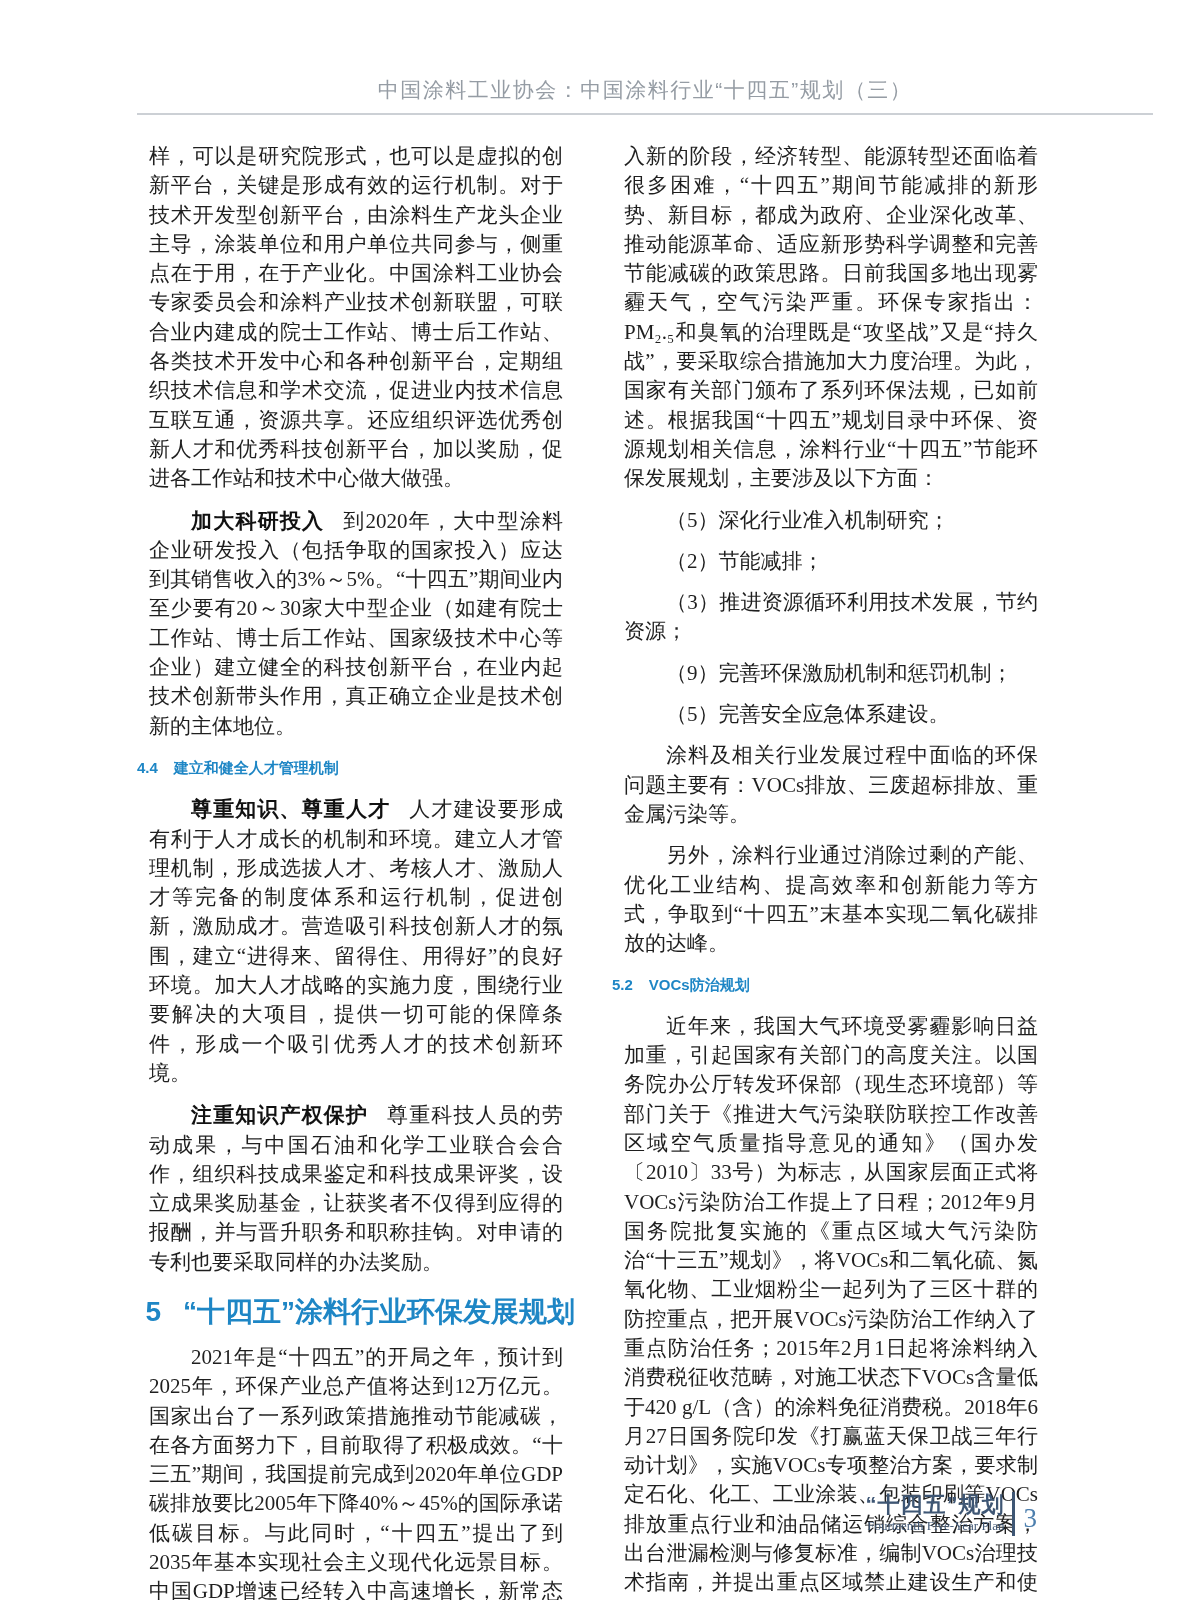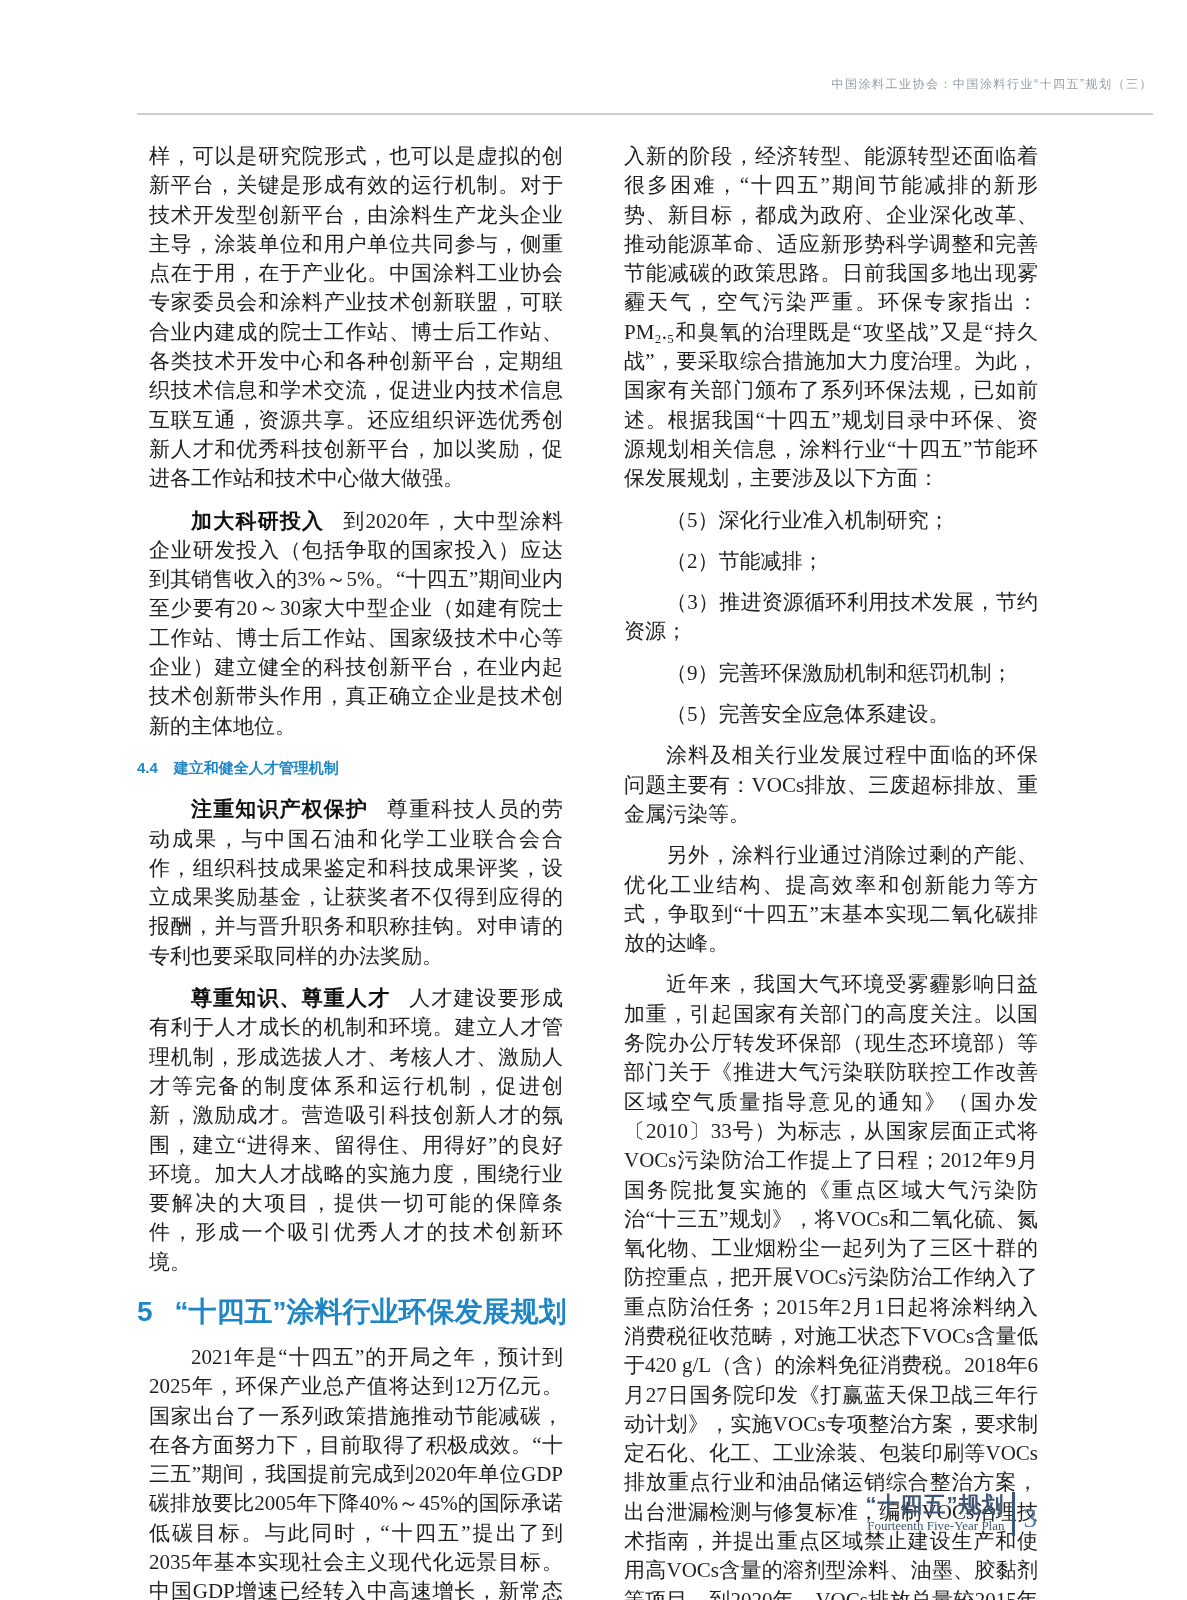--- a/index.html
+++ b/index.html
@@ -7,23 +7,23 @@
     width:1187px; height:1600px;
     background:#ffffff;
     position:relative;
     font-family:"Liberation Serif", serif;
     color:#1f1f1f;
     overflow:hidden;
   }
   
   .page-header {
     position:absolute; left:137px; width:1016px; top:76px;
-    text-align:right;
+    text-align:center;
     font-family:"Liberation Sans", sans-serif;
-    font-size:12px; letter-spacing:1.5px;
+    font-size:21px; letter-spacing:1.5px;
     color:#959ca4;
   }
   .header-rule {
     position:absolute; left:137px; width:1016px; top:113px;
     height:2px; background:#ccd0d5;
   }
   
   .columns {
     position:absolute; left:137px; top:130px; width:913px;
     display:flex; gap:37px;
@@ -46,21 +46,21 @@
     font-size:15px; line-height:29.3px;
     margin:2px 0 2px 0;
     text-align:left;
   }
   .sub-heading .h-num { margin-right:16px; }
   .chapter-heading {
     font-family:"Liberation Sans", sans-serif;
     font-weight:bold; color:#1e86c5;
     font-size:28px; line-height:38px;
     margin:16px 0 8px 0;
-    text-align:left;
+    text-align:right;
   }
   .chapter-heading .h-num { margin-right:22px; }
   .list-line { text-indent:2em; }
   
   .page-footer {
     position:absolute; top:1492px; right:150px;
     display:flex; align-items:center;
   }
   .footer-text { text-align:right; }
   .footer-cn {
@@ -90,35 +90,36 @@
   <span>中国涂料工业协会：中国涂料行业“十四五”规划（三）</span>
 </div>
 <div class="header-rule"></div>
 
 <div class="columns">
 
   <div class="col">
     <p>样，可以是研究院形式，也可以是虚拟的创新平台，关键是形成有效的运行机制。对于技术开发型创新平台，由涂料生产龙头企业主导，涂装单位和用户单位共同参与，侧重点在于用，在于产业化。中国涂料工业协会专家委员会和涂料产业技术创新联盟，可联合业内建成的院士工作站、博士后工作站、各类技术开发中心和各种创新平台，定期组织技术信息和学术交流，促进业内技术信息互联互通，资源共享。还应组织评选优秀创新人才和优秀科技创新平台，加以奖励，促进各工作站和技术中心做大做强。</p>
     <p class="indent"><b class="runin">加大科研投入</b><span>到2020年，大中型涂料企业研发投入（包括争取的国家投入）应达到其销售收入的3%～5%。“十四五”期间业内至少要有20～30家大中型企业（如建有院士工作站、博士后工作站、国家级技术中心等企业）建立健全的科技创新平台，在业内起技术创新带头作用，真正确立企业是技术创新的主体地位。</span></p>
     <div class="sub-heading"><span class="h-num">4.4</span><span>建立和健全人才管理机制</span></div>
+    <p class="indent"><b class="runin">尊重知识、尊重人才</b><span>人才建设要形成有利于人才成长的机制和环境。建立人才管理机制，形成选拔人才、考核人才、激励人才等完备的制度体系和运行机制，促进创新，激励成才。营造吸引科技创新人才的氛围，建立“进得来、留得住、用得好”的良好环境。加大人才战略的实施力度，围绕行业要解决的大项目，提供一切可能的保障条件，形成一个吸引优秀人才的技术创新环境。</span></p>
     <p class="indent"><b class="runin">注重知识产权保护</b><span>尊重科技人员的劳动成果，与中国石油和化学工业联合会合作，组织科技成果鉴定和科技成果评奖，设立成果奖励基金，让获奖者不仅得到应得的报酬，并与晋升职务和职称挂钩。对申请的专利也要采取同样的办法奖励。</span></p>
-    <p class="indent"><b class="runin">尊重知识、尊重人才</b><span>人才建设要形成有利于人才成长的机制和环境。建立人才管理机制，形成选拔人才、考核人才、激励人才等完备的制度体系和运行机制，促进创新，激励成才。营造吸引科技创新人才的氛围，建立“进得来、留得住、用得好”的良好环境。加大人才战略的实施力度，围绕行业要解决的大项目，提供一切可能的保障条件，形成一个吸引优秀人才的技术创新环境。</span></p>
     <div class="chapter-heading"><span class="h-num">5</span><span>“十四五”涂料行业环保发展规划</span></div>
     <p class="indent">2021年是“十四五”的开局之年，预计到2025年，环保产业总产值将达到12万亿元。国家出台了一系列政策措施推动节能减碳，在各方面努力下，目前取得了积极成效。“十三五”期间，我国提前完成到2020年单位GDP碳排放要比2005年下降40%～45%的国际承诺低碳目标。与此同时，“十四五”提出了到2035年基本实现社会主义现代化远景目标。中国GDP增速已经转入中高速增长，新常态的过程中，工业化、城镇化进程都进</p>
   </div>
 
   <div class="col">
     <p>入新的阶段，经济转型、能源转型还面临着很多困难，“十四五”期间节能减排的新形势、新目标，都成为政府、企业深化改革、推动能源革命、适应新形势科学调整和完善节能减碳的政策思路。日前我国多地出现雾霾天气，空气污染严重。环保专家指出：PM₂.₅和臭氧的治理既是“攻坚战”又是“持久战”，要采取综合措施加大力度治理。为此，国家有关部门颁布了系列环保法规，已如前述。根据我国“十四五”规划目录中环保、资源规划相关信息，涂料行业“十四五”节能环保发展规划，主要涉及以下方面：</p>
     <p class="list-line">（5）深化行业准入机制研究；</p>
     <p class="list-line">（2）节能减排；</p>
     <p class="list-line">（3）推进资源循环利用技术发展，节约资源；</p>
     <p class="list-line">（9）完善环保激励机制和惩罚机制；</p>
     <p class="list-line">（5）完善安全应急体系建设。</p>
     <p class="indent">涂料及相关行业发展过程中面临的环保问题主要有：VOCs排放、三废超标排放、重金属污染等。</p>
     <p class="indent">另外，涂料行业通过消除过剩的产能、优化工业结构、提高效率和创新能力等方式，争取到“十四五”末基本实现二氧化碳排放的达峰。</p>
+    <div class="sub-heading"><span class="h-num">5.2</span><span>VOCs防治规划</span></div>
     <p class="indent">近年来，我国大气环境受雾霾影响日益加重，引起国家有关部门的高度关注。以国务院办公厅转发环保部（现生态环境部）等部门关于《推进大气污染联防联控工作改善区域空气质量指导意见的通知》（国办发〔2010〕33号）为标志，从国家层面正式将VOCs污染防治工作提上了日程；2012年9月国务院批复实施的《重点区域大气污染防治“十三五”规划》，将VOCs和二氧化硫、氮氧化物、工业烟粉尘一起列为了三区十群的防控重点，把开展VOCs污染防治工作纳入了重点防治任务；2015年2月1日起将涂料纳入消费税征收范畴，对施工状态下VOCs含量低于420 g/L（含）的涂料免征消费税。2018年6月27日国务院印发《打赢蓝天保卫战三年行动计划》，实施VOCs专项整治方案，要求制定石化、化工、工业涂装、包装印刷等VOCs排放重点行业和油品储运销综合整治方案，出台泄漏检测与修复标准，编制VOCs治理技术指南，并提出重点区域禁止建设生产和使用高VOCs含量的溶剂型涂料、油墨、胶黏剂等项目，到2020年，VOCs排放总量较2015年下降10%以上。</p>
     <p class="indent">对即将开展的环保“十四五”工作，主要从5个方面进行：第一，巩固和深化“大气十条”成果；第二，扩大重点区域范围；第三，优化能源、产业和交通结构；第四，实施国家减排行动计划；第五，加大科技支撑和能力建设力度。</p>
 
   </div>
 
 </div>
 
 <div class="page-footer">
   <div class="footer-text">
     <div class="footer-cn">“十四五”规划</div>

